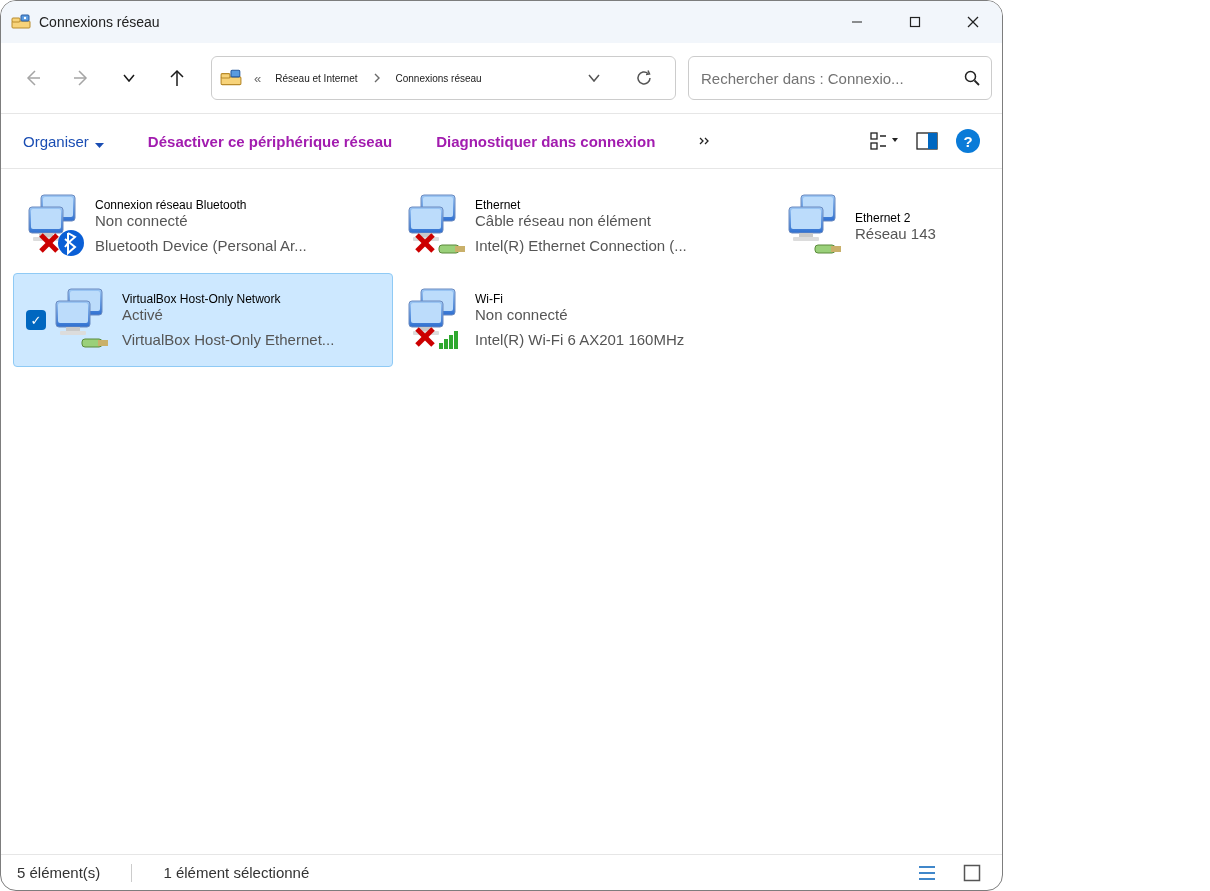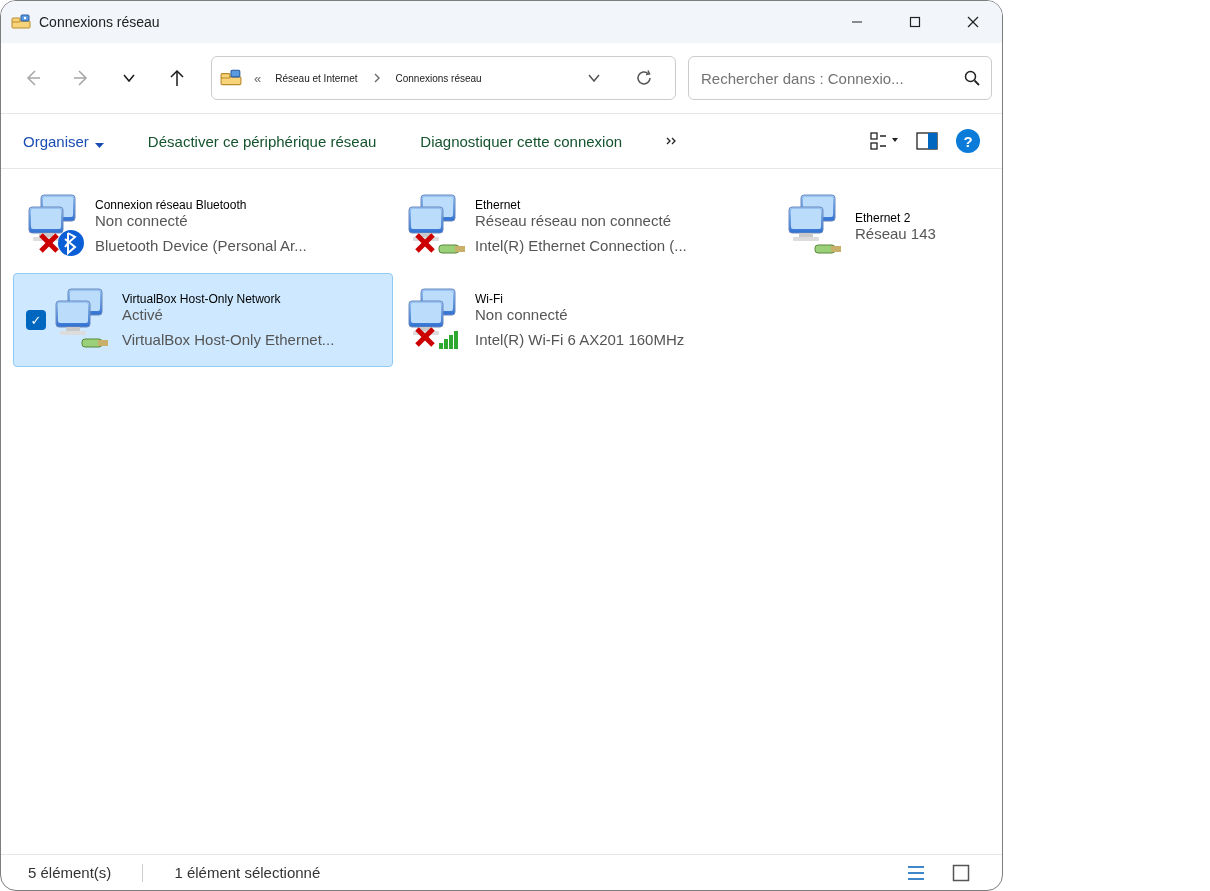--- a/index.html
+++ b/index.html
@@ -95,21 +95,21 @@
     padding: 0 22px;
     gap: 0;
   }
   .cmd-item {
     font-size: 15px;
     color: #1a4db3;
     margin-right: 44px;
     display: flex; align-items: flex-end;
     gap: 6px;
   }
-  .cmd-item.dark { color: #14532d; }
+  .cmd-item.dark { color: #a21caf; font-weight: bold; }
   .cmd-spacer { flex: 1; }
   .cmd-icon {
     width: 38px; height: 38px;
     display: flex; align-items: center; justify-content: center;
     color: #333;
     border-radius: 4px;
     margin-left: 4px;
   }
   .help-icon {
     width: 24px; height: 24px;
@@ -171,21 +171,21 @@
   }
   .conn-device {
     font-size: 15px; color: #555;
     white-space: nowrap; overflow: hidden; text-overflow: ellipsis; margin-top: 8px;
   }
   
   .status-bar {
     height: 36px;
     border-top: 1px solid #e6e6e6;
     display: flex; align-items: center;
-    padding: 0 27px;
+    padding: 0 16px;
     font-size: 15px; color: #333; gap: 15px;
   }
   .status-sep {
     width: 1px; height: 18px;
     background: #ccc;
     margin: 0 16px;
   }
   .status-spacer { flex: 1; }
   .status-view {
     width: 28px; height: 28px;
@@ -304,21 +304,21 @@
       <span style="color:#1a4db3;">
         <svg width="9" height="9" viewBox="0 0 9 9">
             <path d="M0 2 L4.5 7 L9 2 Z" fill="currentColor"></path>
           </svg>
       </span>
     </div>
     <div class="cmd-item dark">
       <span>Désactiver ce périphérique réseau</span>
     </div>
     <div class="cmd-item dark">
-      <span>Diagnostiquer cette connexion</span>
+      <span>Diagnostiquer dans connexion</span>
     </div>
     <div class="cmd-item dark" style="margin-right:0;">
       <svg width="12" height="12" viewBox="0 0 12 12">
           <path d="M1 3 L4 6 L1 9" fill="none" stroke="#222" stroke-width="1.3"></path>
           <path d="M6 3 L9 6 L6 9" fill="none" stroke="#222" stroke-width="1.3"></path>
         </svg>
     </div>
     <div class="cmd-spacer"></div>
     <div class="cmd-icon">
       <svg width="30" height="20" viewBox="0 0 30 20">
@@ -397,21 +397,21 @@
         <rect x="16" y="5" width="10" height="6" fill="#c9b06a"></rect>
       </g>
       <g transform="translate(18,44)">
         <line x1="0" y1="0" x2="16" y2="16" stroke="#c00" stroke-width="5"></line>
         <line x1="16" y1="0" x2="0" y2="16" stroke="#c00" stroke-width="5"></line>
       </g>
   </svg>
         </div>
     <div class="conn-text">
       <div class="conn-name">Ethernet</div>
-      <div class="conn-status">Réseau réseau non connecté</div>
+      <div class="conn-status">Câble réseau non élément</div>
       <div class="conn-device">Intel(R) Ethernet Connection (...</div>
     </div>
       </div>
       <div class="conn-item">
 
     <div class="conn-icon">
           <svg viewBox="0 0 70 70" width="70" height="70">
     <defs>
       <linearGradient id="gmon" x1="0" y1="0" x2="0" y2="1">
         <stop offset="0" stop-color="#9fc9f5"></stop>

